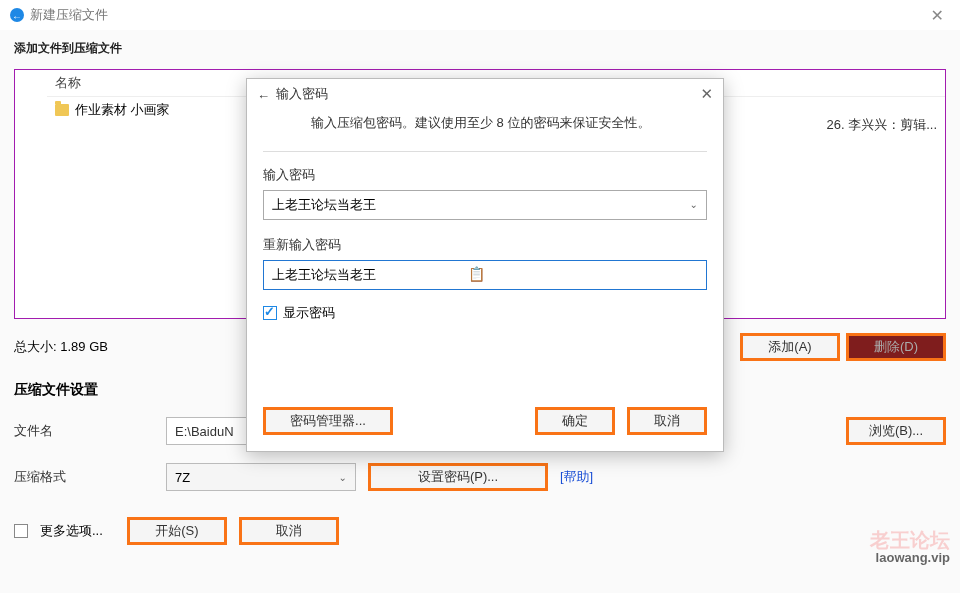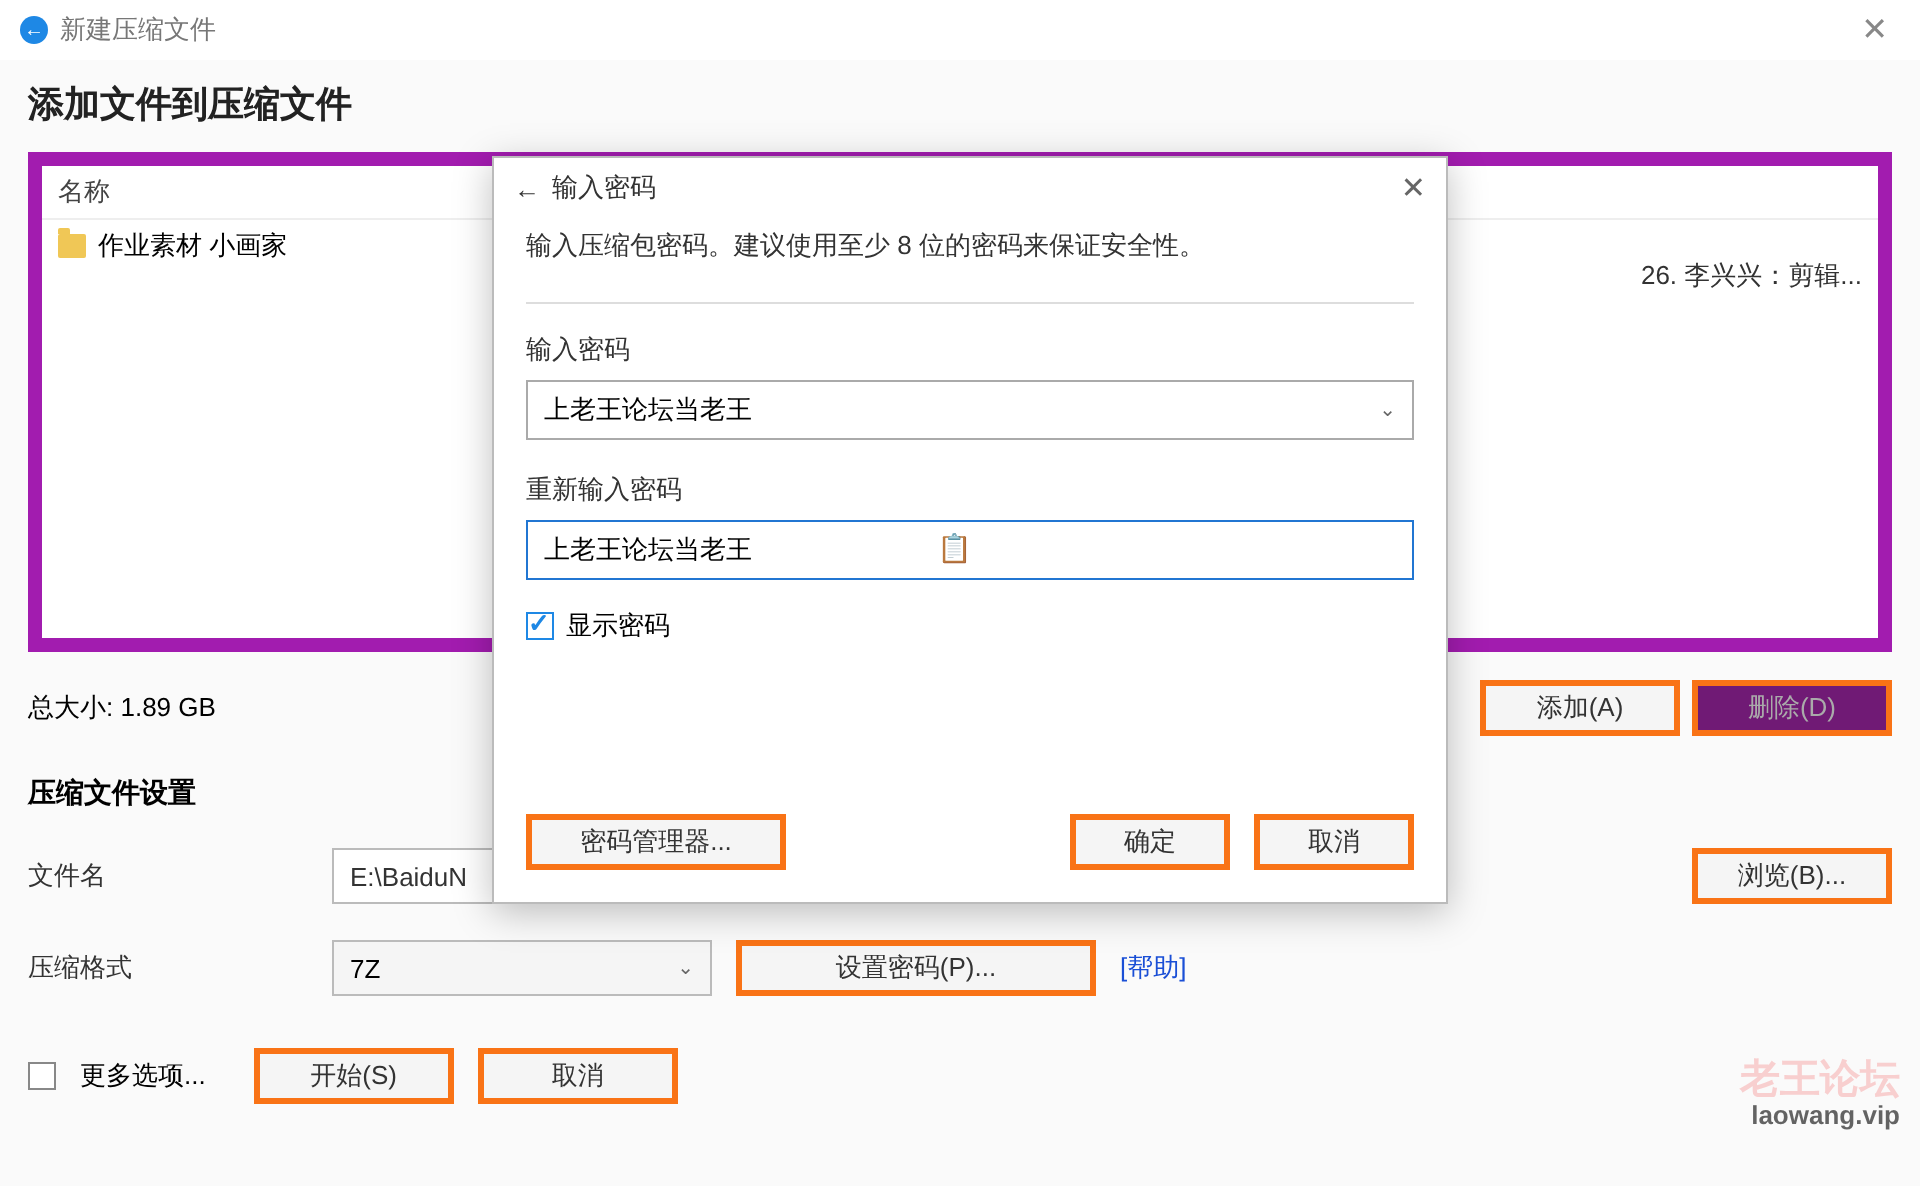--- a/index.html
+++ b/index.html
@@ -49,29 +49,30 @@
     .content {
       flex: 1;
       padding: 10px 14px;
       background: #fafafa;
       display: flex;
       flex-direction: column;
       gap: 8px;
     }
     .section-title {
       font-weight: bold;
-      font-size: 18px;
+      font-size: 12px;
       color: #222;
       margin-bottom: 4px;
     }
     .filelist {
-      border: 7px solid #a21caf;
+      border: 1px solid #a21caf;
       background: #fff;
       height: 250px;
       position: relative;
+      padding-left: 32px;
     }
     .filelist-header {
       padding: 4px 8px;
       border-bottom: 1px solid #eee;
       color: #444;
       font-size: 13px;
     }
     .file-row {
       padding: 4px 8px;
       display: flex;
@@ -113,21 +114,21 @@
       border: 3px solid #f97316;
       font-size: 13px;
       color: #333;
       cursor: pointer;
       display: inline-flex;
       align-items: center;
       justify-content: center;
     }
     .btn:disabled, .btn.disabled {
       color: #aaa;
-      background: #701a75;
+      background: #7f1d1d;
     }
     .settings-title {
       font-weight: bold;
       font-size: 14px;
       margin-top: 12px;
     }
     .form-row {
       display: flex;
       align-items: center;
       gap: 12px;
@@ -200,21 +201,21 @@
       align-items: center;
       padding: 6px 10px;
       font-size: 13px;
       color: #333;
     }
     .modal-title .icon-circle { margin-right: 6px; }
     .modal-title .close { margin-left: auto; font-size: 15px; color: #666; cursor: pointer; }
     .modal-body {
       padding: 4px 16px 16px 16px;
     }
-    .hint { color: #333; margin-bottom: 18px; line-height: 1.5; }
+    .hint { color: #333; margin-bottom: 18px; line-height: 1.5; margin-left: 48px; }
     .divider { border-top: 1px solid #ddd; margin: 18px 0 14px 0; }
     .field-label { color: #333; margin-bottom: 6px; }
     .combo {
       width: 100%;
       height: 30px;
       border: 1px solid #aaa;
       display: flex;
       align-items: center;
       padding: 0 8px;
       background: #fff;

